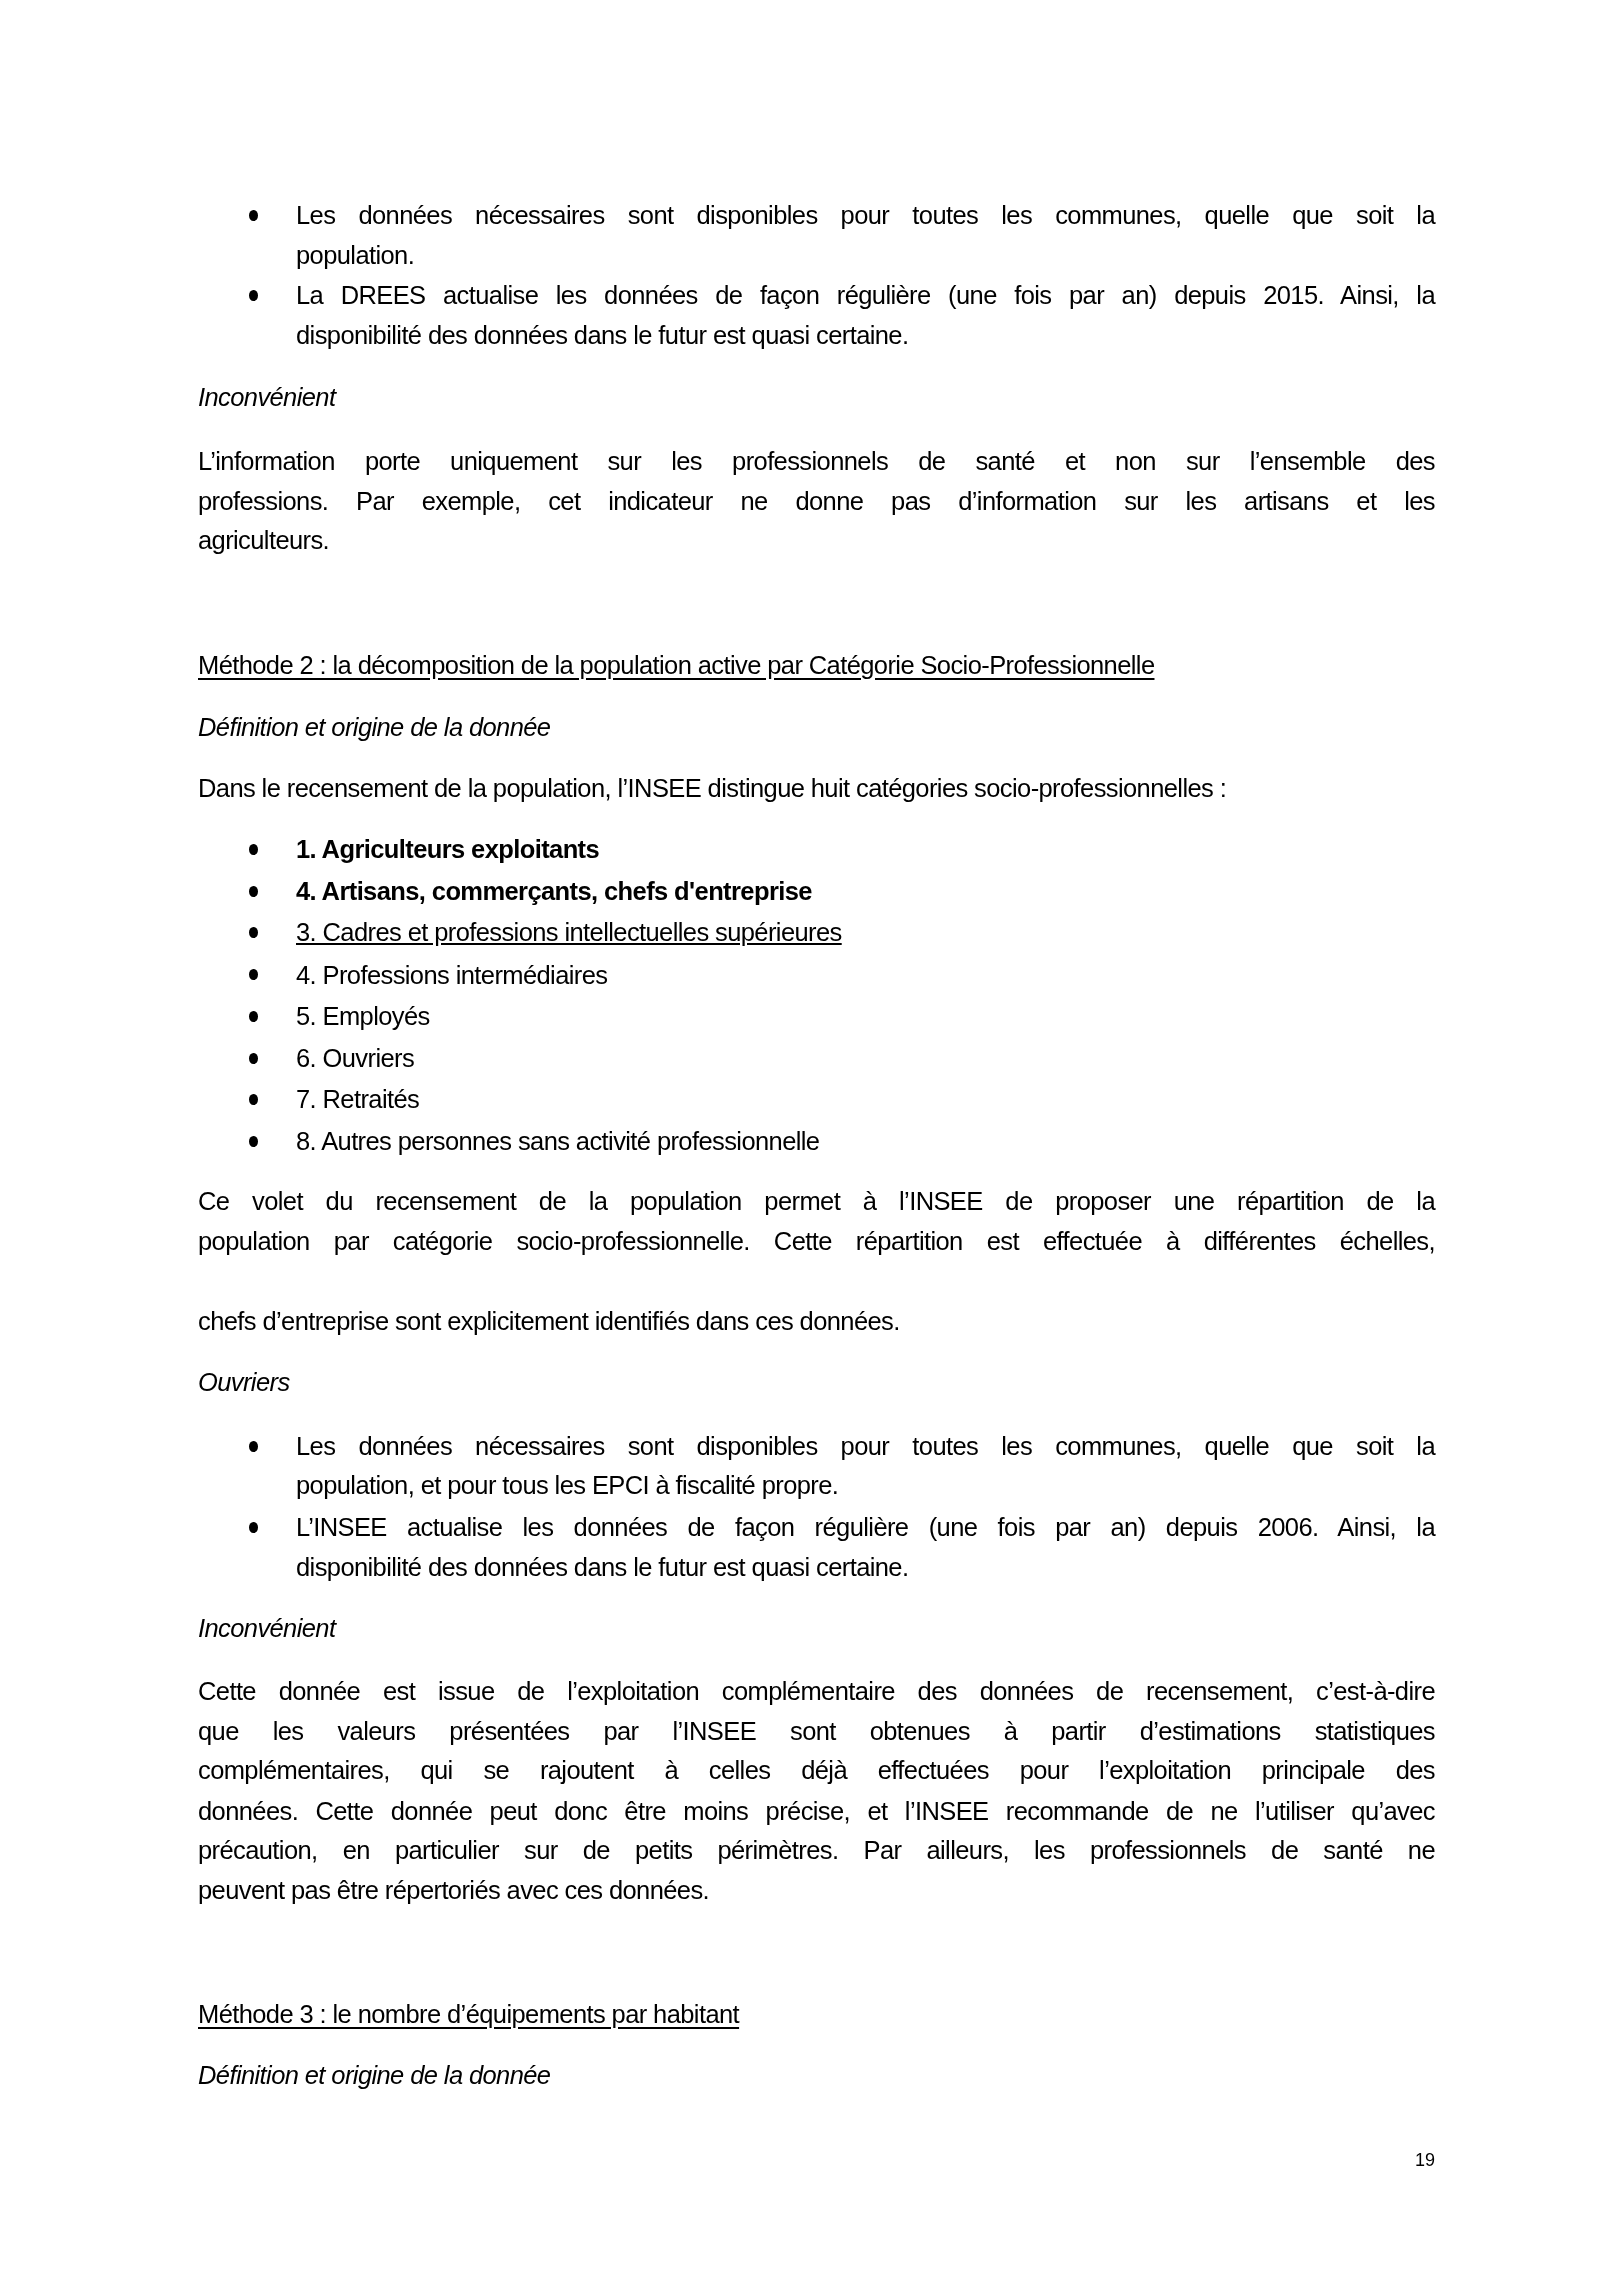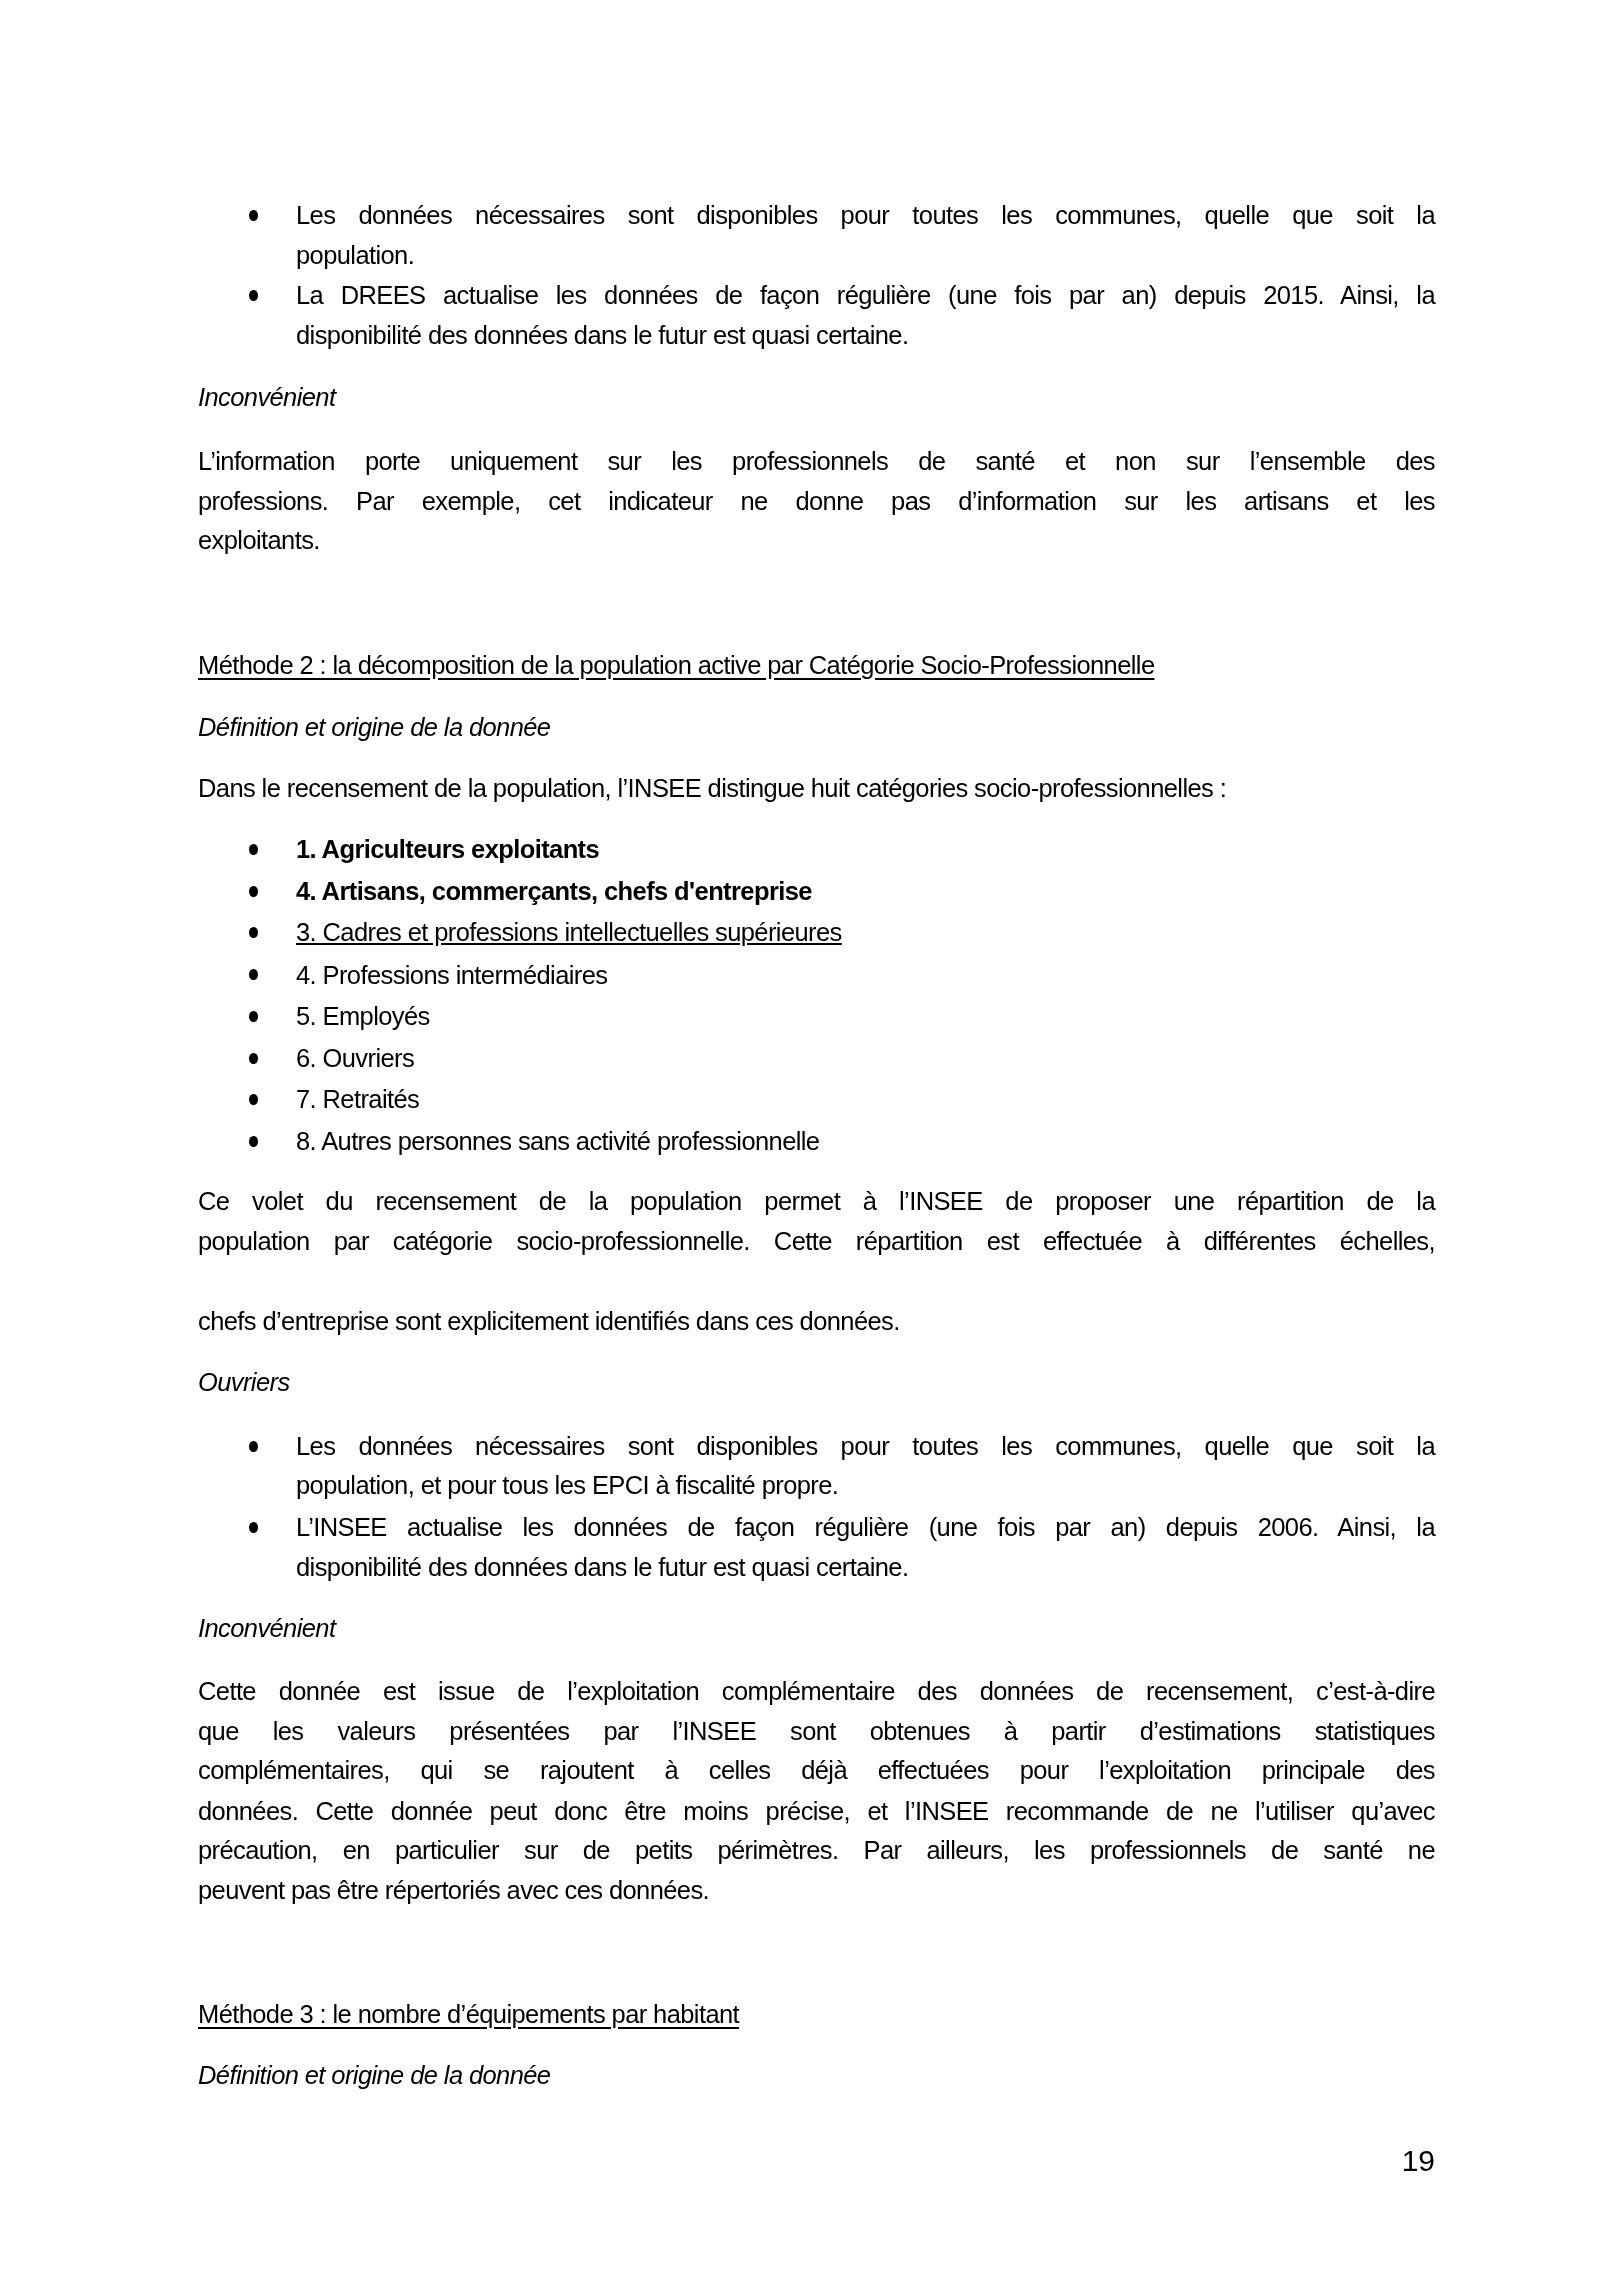--- a/index.html
+++ b/index.html
@@ -8,38 +8,38 @@
   .page { position:absolute; left:0; top:0; width:1621px; height:2293px; background:#fff;padding-left:16px; }
   .ln { position:absolute; left:198px; width:1237px; font-size:25.5px; line-height:29px;
         letter-spacing:-0.6px; white-space:nowrap; }
   .just { text-align:justify; text-align-last:justify; }
   .ind { left:296px; width:1139px; }
   .bul { position:absolute; left:247px; width:13.7px; height:13.7px; }
   .bul::before { content:""; position:absolute; left:2px; top:1px; width:8.8px; height:10.8px; border-radius:50%; background:#000; }
   .it { font-style:italic; }
   .b { font-weight:bold; }
   .u { text-decoration:underline; text-underline-offset:3.9px; }
-  .pnum { position:absolute; left:1372px; width:63px; text-align:right; font-size:30px; line-height:29px; }
+  .pnum { position:absolute; left:1372px; width:63px; text-align:right; font-size:18px; line-height:29px; }
 </style>
 </head>
 <body>
 
 <div class="page">
 
   <span class="bul" style="top:209px"></span>
   <div class="ln ind just" style="top:201px">Les données nécessaires sont disponibles pour toutes les communes, quelle que soit la</div>
   <div class="ln ind" style="top:241px">population.</div>
   <span class="bul" style="top:289px"></span>
   <div class="ln ind just" style="top:281px">La DREES actualise les données de façon régulière (une fois par an) depuis 2015. Ainsi, la</div>
   <div class="ln ind" style="top:321px">disponibilité des données dans le futur est quasi certaine.</div>
 
   <div class="ln it" style="top:383px">Inconvénient</div>
   <div class="ln just" style="top:447px">L’information porte uniquement sur les professionnels de santé et non sur l’ensemble des</div>
   <div class="ln just" style="top:487px">professions. Par exemple, cet indicateur ne donne pas d’information sur les artisans et les</div>
-  <div class="ln" style="top:526px">exploitants.</div>
+  <div class="ln" style="top:526px">agriculteurs.</div>
 
   <div class="ln u" style="top:651px">Méthode 2 : la décomposition de la population active par Catégorie Socio-Professionnelle</div>
   <div class="ln it" style="top:713px">Définition et origine de la donnée</div>
   <div class="ln" style="top:774px">Dans le recensement de la population, l’INSEE distingue huit catégories socio-professionnelles :</div>
 
   <div id="cat-list">
       <span class="bul" style="top: 843px;"></span>
       <div class="ln ind b" style="top: 835px;">1. Agriculteurs exploitants</div>
       <span class="bul" style="top: 885px;"></span>
       <div class="ln ind b" style="top: 877px;">4. Artisans, commerçants, chefs d'entreprise</div>

